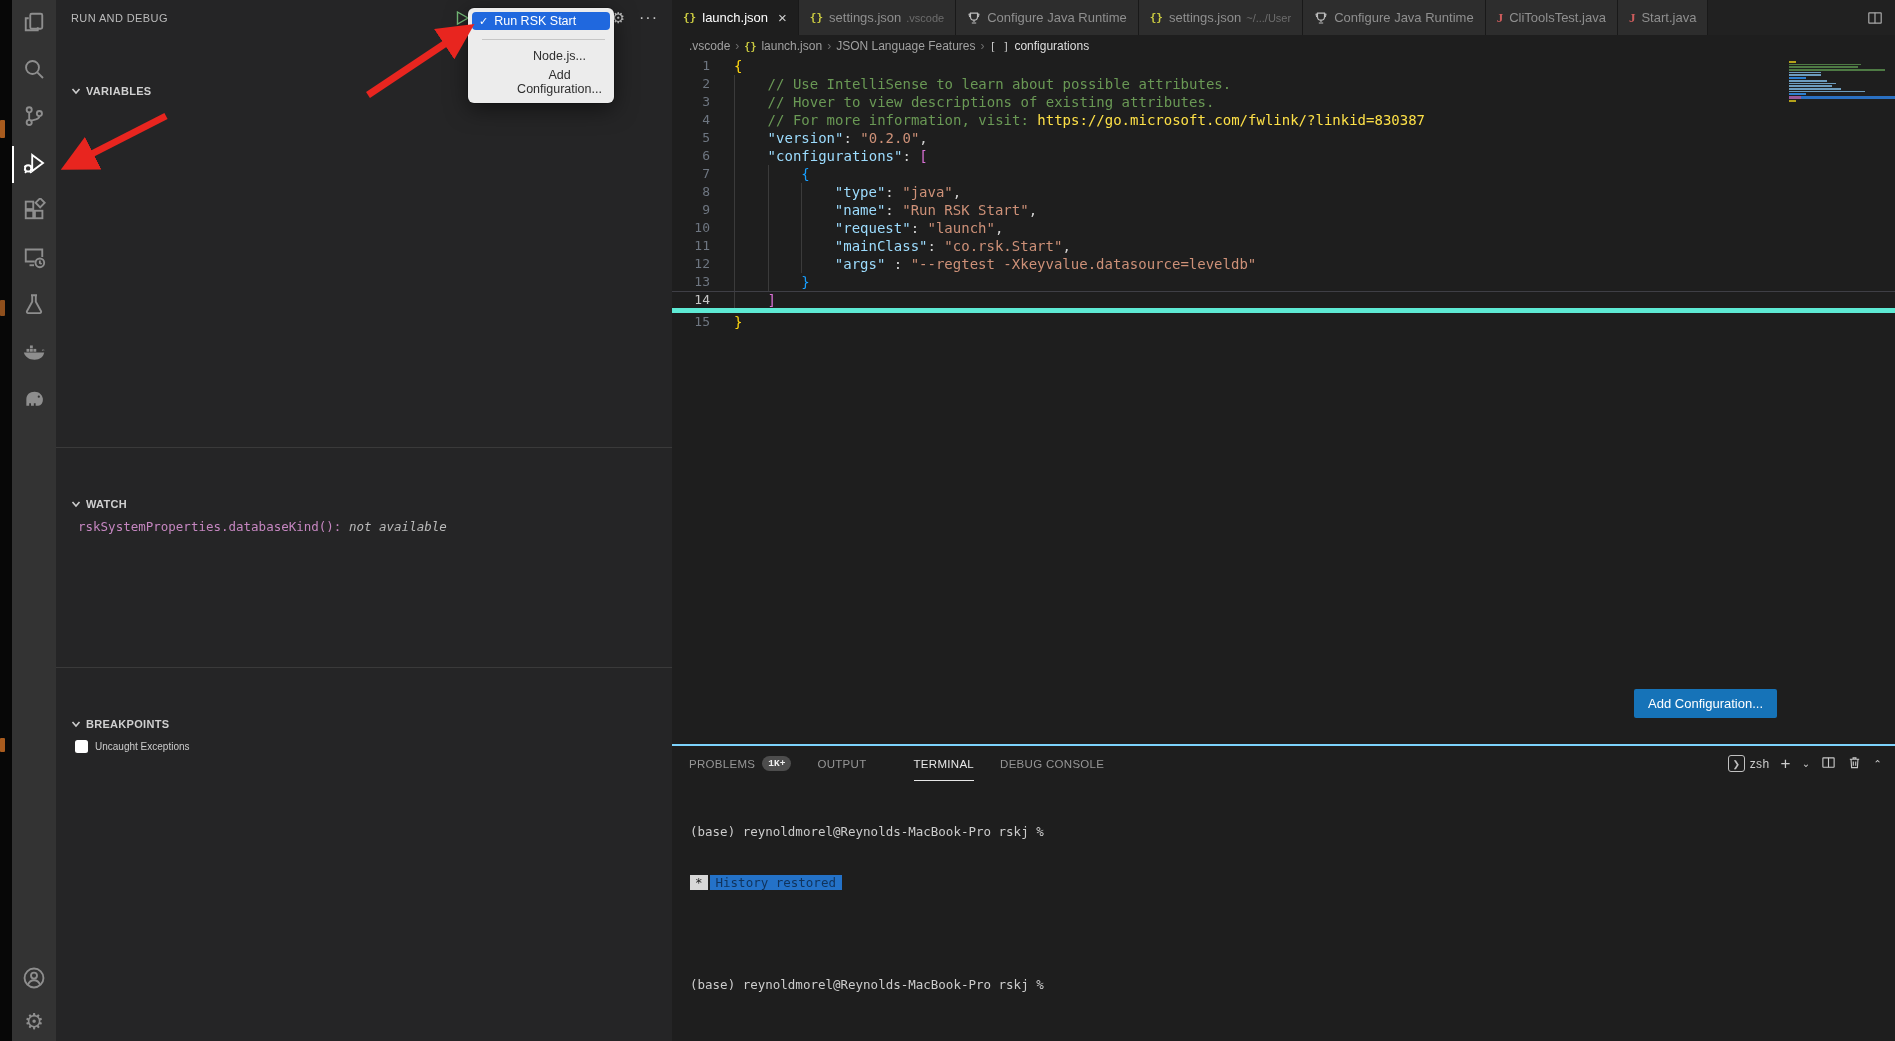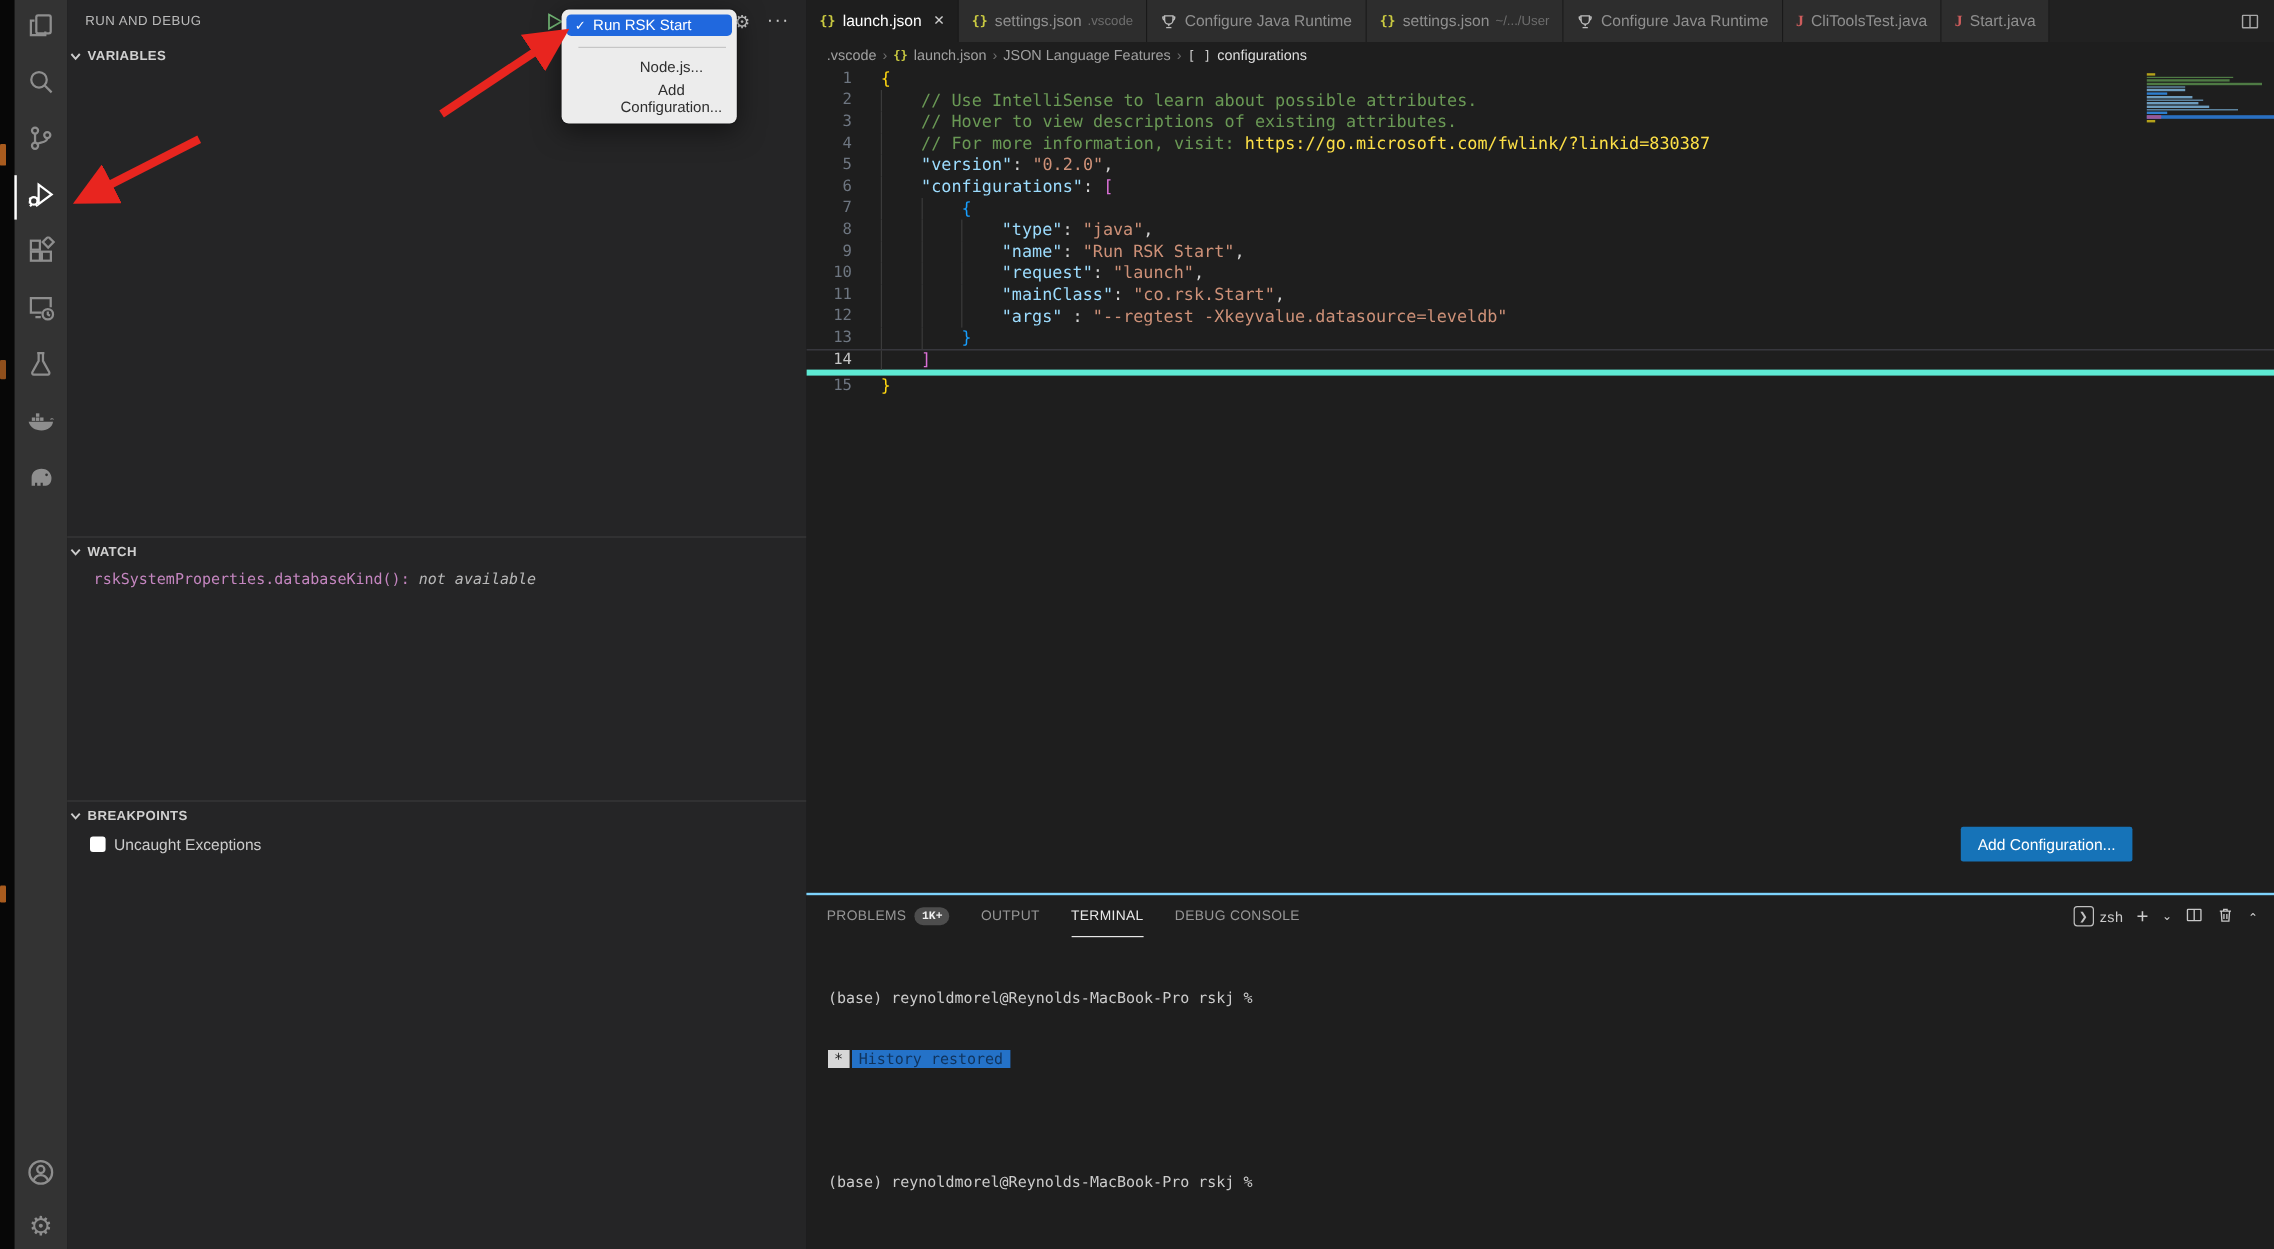--- a/index.html
+++ b/index.html
@@ -23,31 +23,31 @@
 
   
   .sidebar{width:616px;background:#252526;flex:none;display:flex;flex-direction:column;font-size:13px;}
   .sb-header{height:35px;display:flex;align-items:center;padding:0 14px 0 15px;flex:none;}
   .sb-title{font-size:11px;letter-spacing:.4px;color:#bbbbbb;}
   .sb-header .spacer{flex:1;}
   .sb-gear{font-size:15px;color:#c5c5c5;margin-right:14px;cursor:pointer;}
   .sb-dots{font-size:16px;color:#c5c5c5;cursor:pointer;letter-spacing:1px;}
   .section{flex:none;display:flex;flex-direction:column;border-top:1px solid #3a3a3a;}
   .section.first{border-top:none;}
-  .sec-head{height:24px;display:flex;align-items:center;gap:4px;padding-left:1px;font-size:11px;font-weight:700;color:#d0d0d0;letter-spacing:.3px;cursor:pointer;}
+  .sec-head{height:24px;display:flex;align-items:center;gap:4px;padding-left:14px;font-size:11px;font-weight:700;color:#d0d0d0;letter-spacing:.3px;cursor:pointer;margin-top:44px;}
   .chev{width:12px;height:12px;flex:none;}
   .chev svg{width:12px;height:12px;stroke:#cccccc;fill:none;stroke-width:1.6;}
   .sec-variables{height:412px;}
   .sec-watch{height:219px;}
   .sec-callstack{height:329px;}
   .sec-breakpoints{flex:1;}
   .watch-line{padding:3px 0 0 22px;font-family:"DejaVu Sans Mono",monospace;font-size:12.5px;}
   .watch-expr{color:#c586c0;}
   .watch-val{color:#b9b9b9;font-style:italic;}
-  .bp-row{display:flex;align-items:center;gap:7px;padding:4px 0 0 19px;color:#cccccc;font-size:13px;cursor:pointer;}
+  .bp-row{display:flex;align-items:center;gap:7px;padding:4px 0 0 19px;color:#cccccc;font-size:10px;cursor:pointer;}
   .bp-check{width:13px;height:13px;background:#ffffff;border-radius:2.5px;flex:none;}
 
   
   .main{flex:1;display:flex;flex-direction:column;min-width:0;background:#1e1e1e;}
 
   
   .tabbar{height:35px;background:#212121;display:flex;flex:none;position:relative;}
   .tab{display:flex;align-items:center;gap:6px;padding:0 11px;background:#2d2d2d;color:#8f8f8f;
        font-size:13px;border-right:1px solid #191919;cursor:pointer;white-space:nowrap;}
   .tab.active{background:#1e1e1e;color:#ffffff;}
@@ -84,21 +84,21 @@
   .mmrow.cur{height:3px;background:#2a70c2;}
   .mmbar{height:100%;}
 
   .addconf-btn{position:absolute;top:632px;right:118px;background:#1673b8;color:#ffffff;
     font-size:13px;padding:7px 14px;border:none;border-radius:2px;cursor:pointer;font-family:"Liberation Sans",sans-serif;}
 
   
   .panel{height:295px;flex:none;border-top:2px solid #7dd3fc;display:flex;flex-direction:column;background:#1e1e1e;}
   .panel-tabs{height:35px;display:flex;align-items:center;gap:26px;padding-left:17px;flex:none;position:relative;font-size:11.5px;letter-spacing:.3px;}
   .ptab{color:#969696;cursor:pointer;display:flex;align-items:center;gap:7px;height:100%;box-sizing:border-box;}
-  .ptab.active{color:#e7e7e7;border-bottom:1px solid #e7e7e7;padding-top:1px;}
+  .ptab.active{color:#e7e7e7;border-bottom:1px solid #e7e7e7;padding-top:1px;margin-left:21px;}
   .pbadge{background:#4d4d4d;color:#eeeeee;border-radius:9px;font-size:9.5px;padding:2px 6px;font-weight:700;letter-spacing:0;font-family:Liberation Mono, monospace;}
   .panel-controls{position:absolute;right:13px;top:0;height:35px;display:flex;align-items:center;gap:11px;color:#cccccc;}
   .shellbox{display:flex;align-items:center;gap:5px;cursor:pointer;}
   .shellicon{width:15px;height:15px;border:1px solid #c0c0c0;border-radius:3px;font-size:9px;display:flex;align-items:center;justify-content:center;color:#c0c0c0;}
   .shellname{font-size:12px;}
   .pc-plus{font-size:17px;font-weight:300;cursor:pointer;}
   .pc-chev{font-size:10px;cursor:pointer;}
   .panel-controls svg{width:15px;height:15px;stroke:#c8c8c8;fill:none;stroke-width:1.2;cursor:pointer;}
   .terminal{flex:1;padding:8px 0 0 18px;font-family:"DejaVu Sans Mono",monospace;font-size:12.5px;line-height:17px;color:#cccccc;white-space:pre;}
   .hist-star{background:#d7d7d7;color:#1e1e1e;padding:0 5px;}

